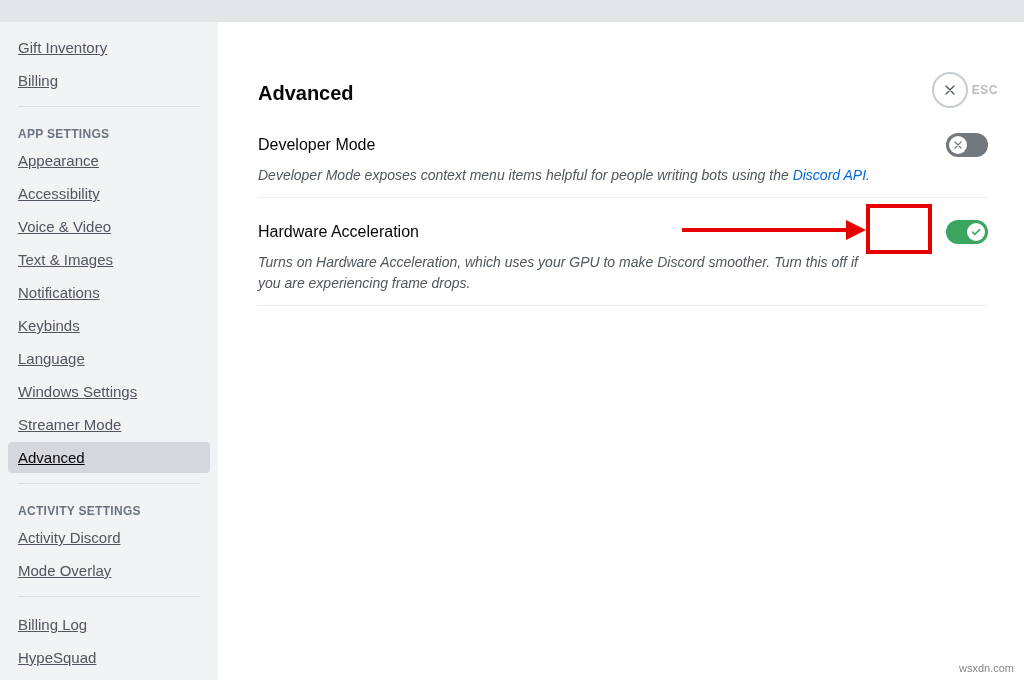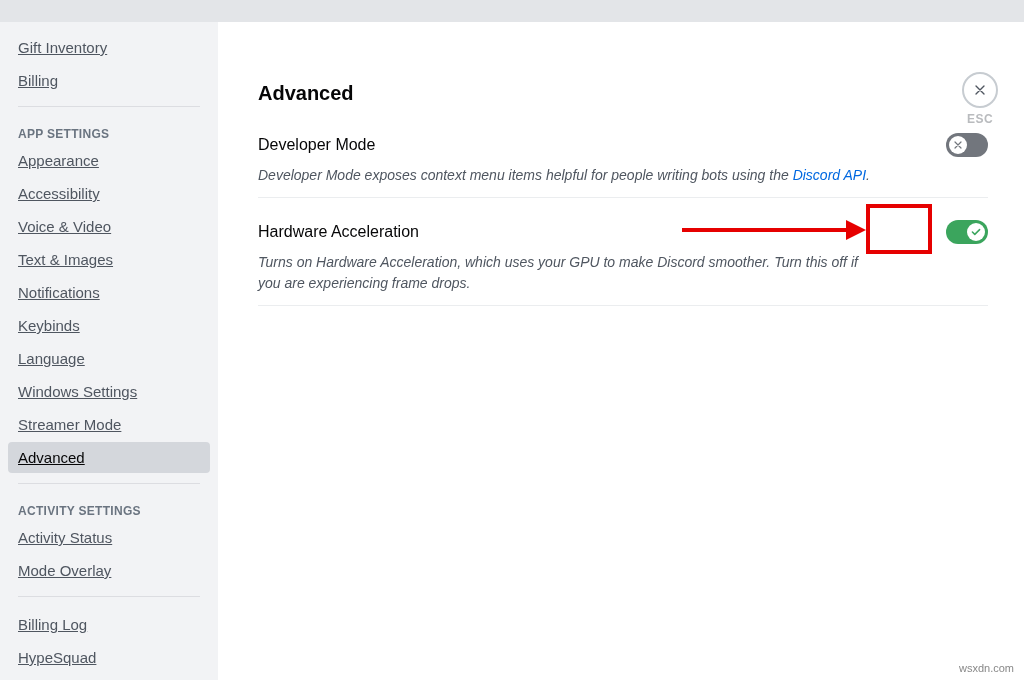--- a/index.html
+++ b/index.html
@@ -17,21 +17,21 @@
     .setting-head { display: flex; align-items: center; justify-content: space-between; margin-bottom: 8px; }
     .setting-title { font-size: 16px; font-weight: 500; color: #060607; }
     .setting-desc { font-size: 14px; color: #4f5660; line-height: 1.45; max-width: 620px; font-style: italic; }
     .setting-desc a { color: #0068e0; text-decoration: none; }
     .toggle { width: 42px; height: 24px; border-radius: 14px; position: relative; cursor: pointer; flex-shrink: 0; }
     .toggle .knob { width: 18px; height: 18px; border-radius: 50%; position: absolute; top: 3px; background: #fff; display:flex; align-items:center; justify-content:center; }
     .toggle.off { background: #72767d; }
     .toggle.off .knob { left: 3px; }
     .toggle.on { background: #3ba55d; }
     .toggle.on .knob { right: 3px; }
-    .close-area { position: absolute; top: 72px; right: 26px; display:flex; flex-direction:column; align-items:center; gap:4px; }
+    .close-area { position: absolute; top: 72px; right: 26px; display:flex; align-items:center; gap:4px; }
     .close-btn { width: 36px; height: 36px; border: 2px solid #c7ccd1; border-radius: 50%; display: flex; align-items: center; justify-content: center; cursor:pointer; color:#4f5660; font-size:18px; }
     .close-label { font-size: 12px; color:#b9bbbe; font-weight:600; letter-spacing:0.5px; }
     .highlight-box { position: absolute; border: 4px solid #e60000; pointer-events: none; }
     .arrow { position:absolute; pointer-events:none; }
     .watermark { position:absolute; bottom:6px; right:10px; font-size:11px; color:#888; }
   </style>
 </head>
 <body>
 
 <div class="topbar"></div>
@@ -52,21 +52,21 @@
         <div class="sidebar-item">Notifications</div>
         <div class="sidebar-item">Keybinds</div>
         <div class="sidebar-item">Language</div>
         <div class="sidebar-item">Windows Settings</div>
         <div class="sidebar-item">Streamer Mode</div>
         <div class="sidebar-item active">Advanced</div>
       </div>
     <div class="sidebar-divider"></div>
     <div class="sidebar-header">Activity Settings</div>
     <div id="activity-items">
-        <div class="sidebar-item">Activity Status</div>
+        <div class="sidebar-item">Activity Discord</div>
         <div class="sidebar-item">Mode Overlay</div>
       </div>
     <div class="sidebar-divider"></div>
     <div id="bottom-items">
         <div class="sidebar-item">Billing Log</div>
         <div class="sidebar-item">HypeSquad</div>
       </div>
   </nav>
 
   <main class="main">

